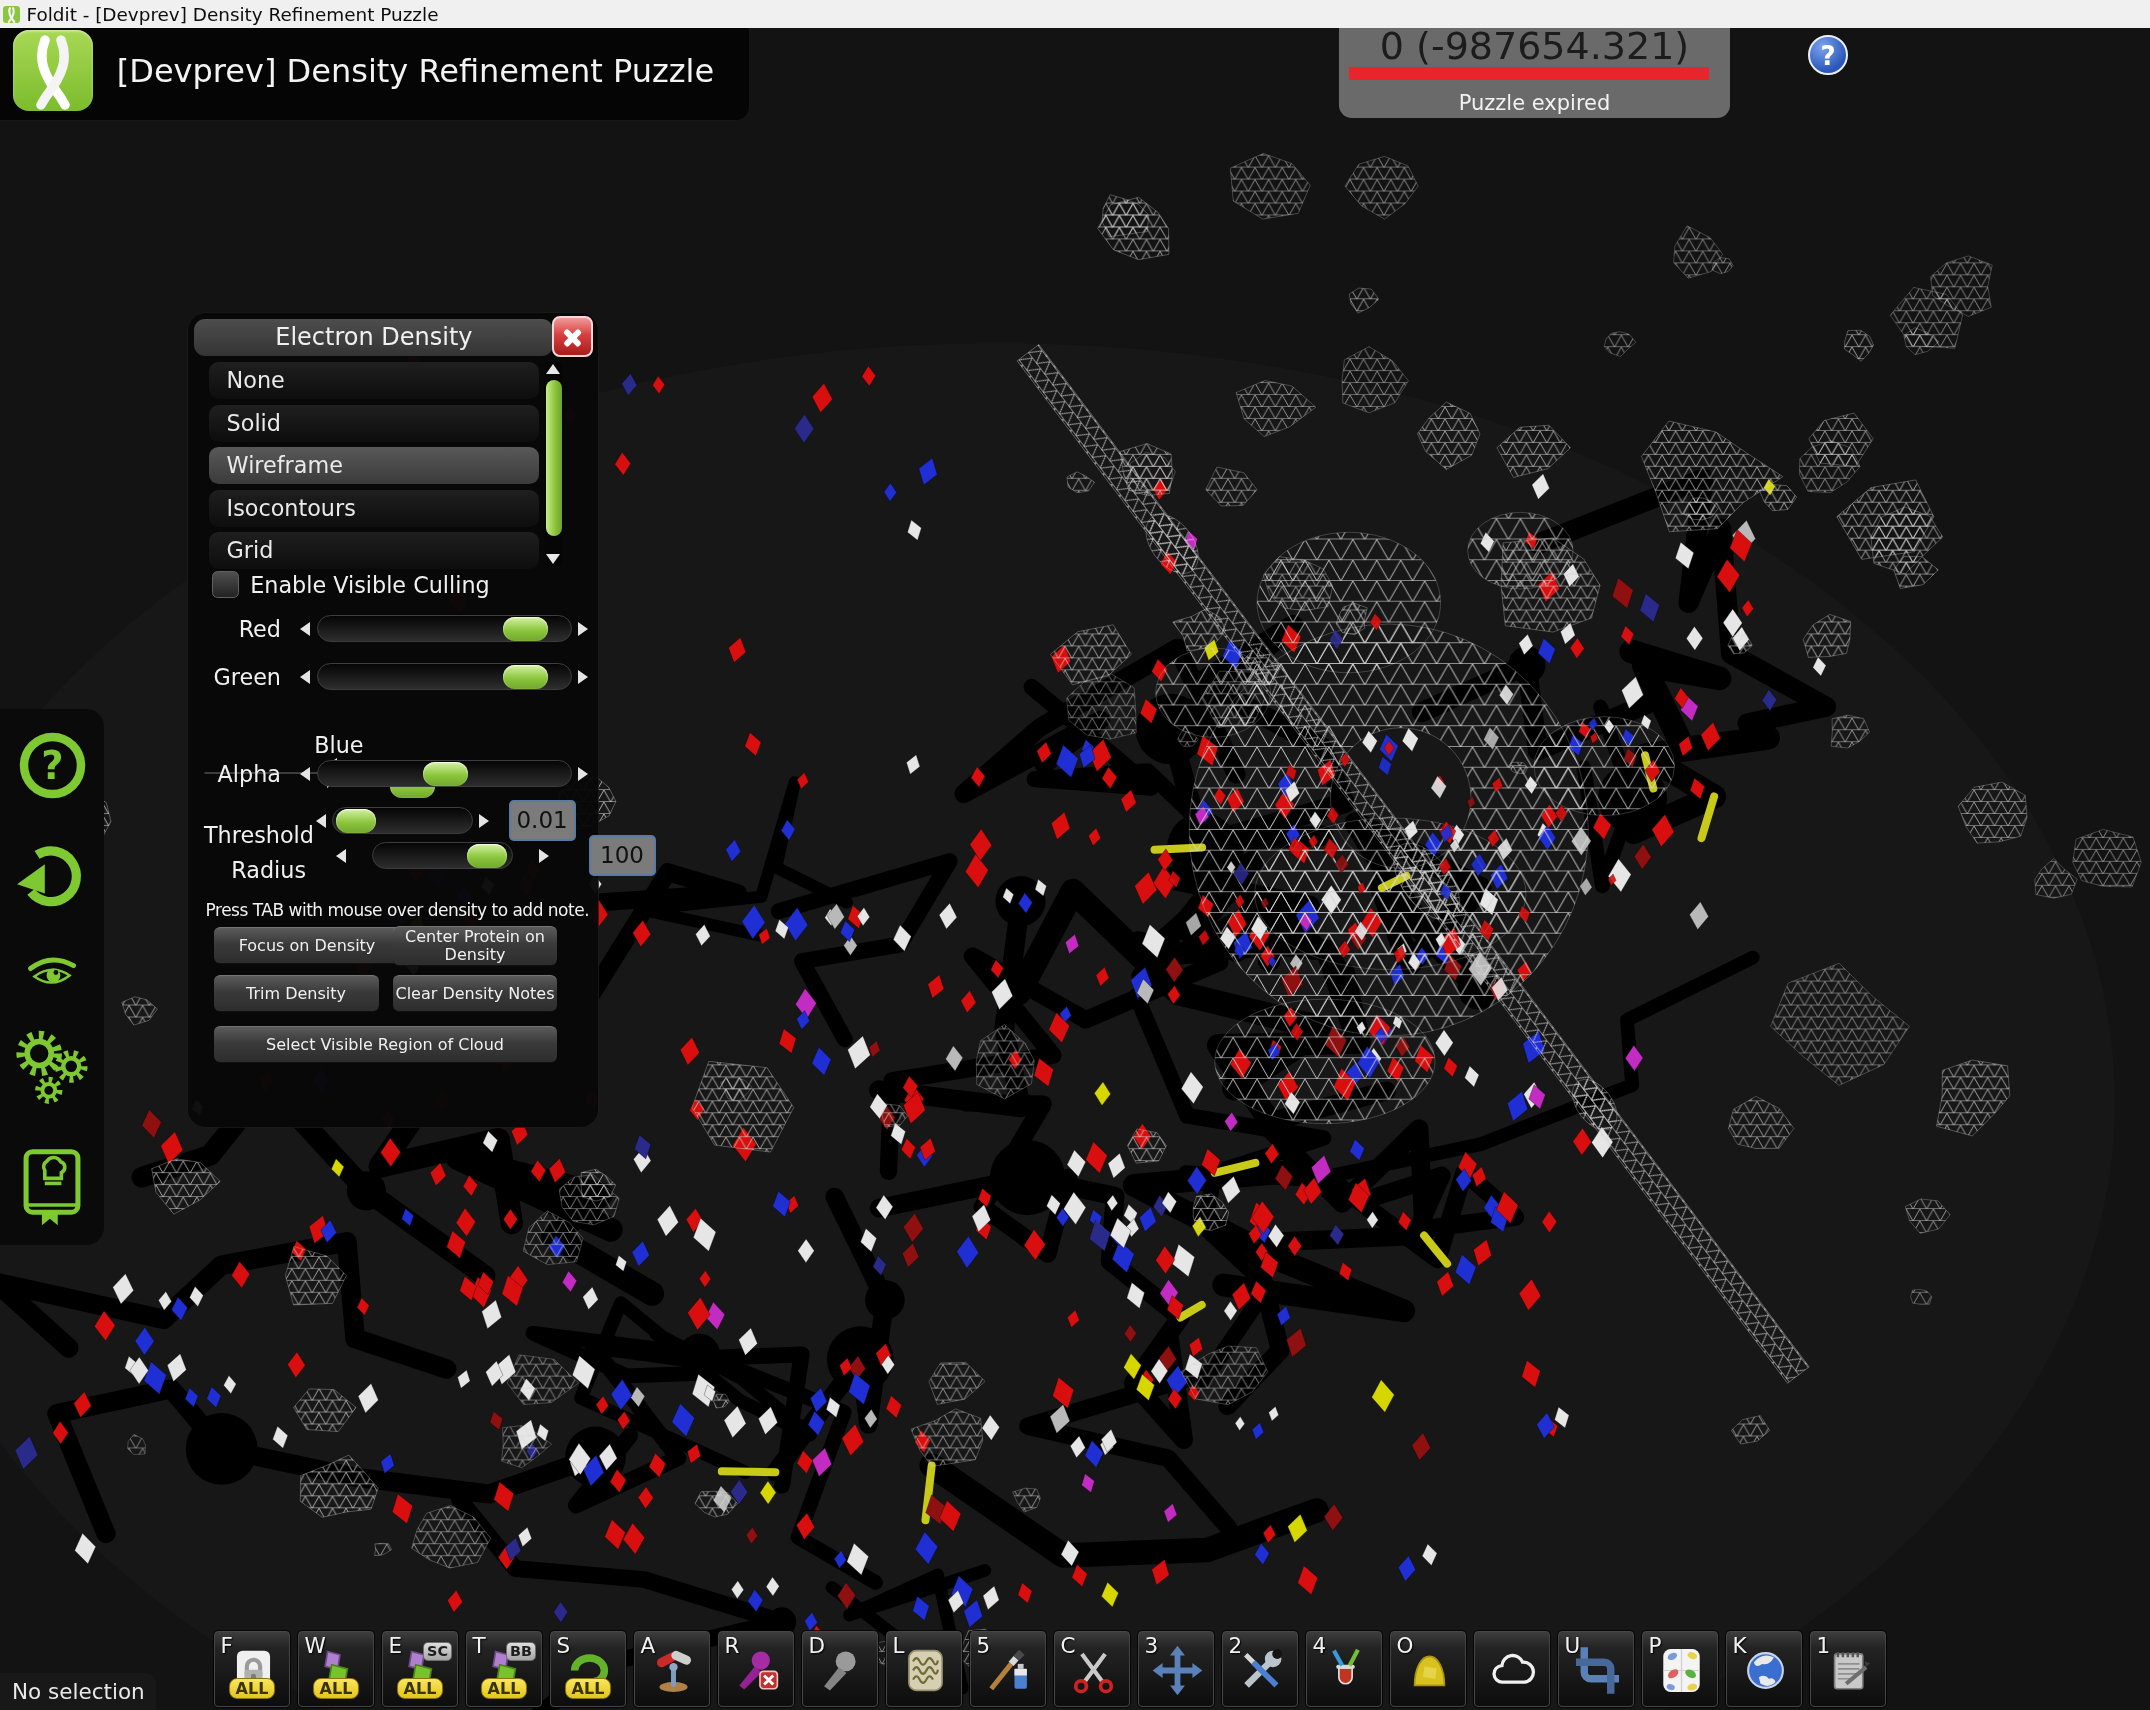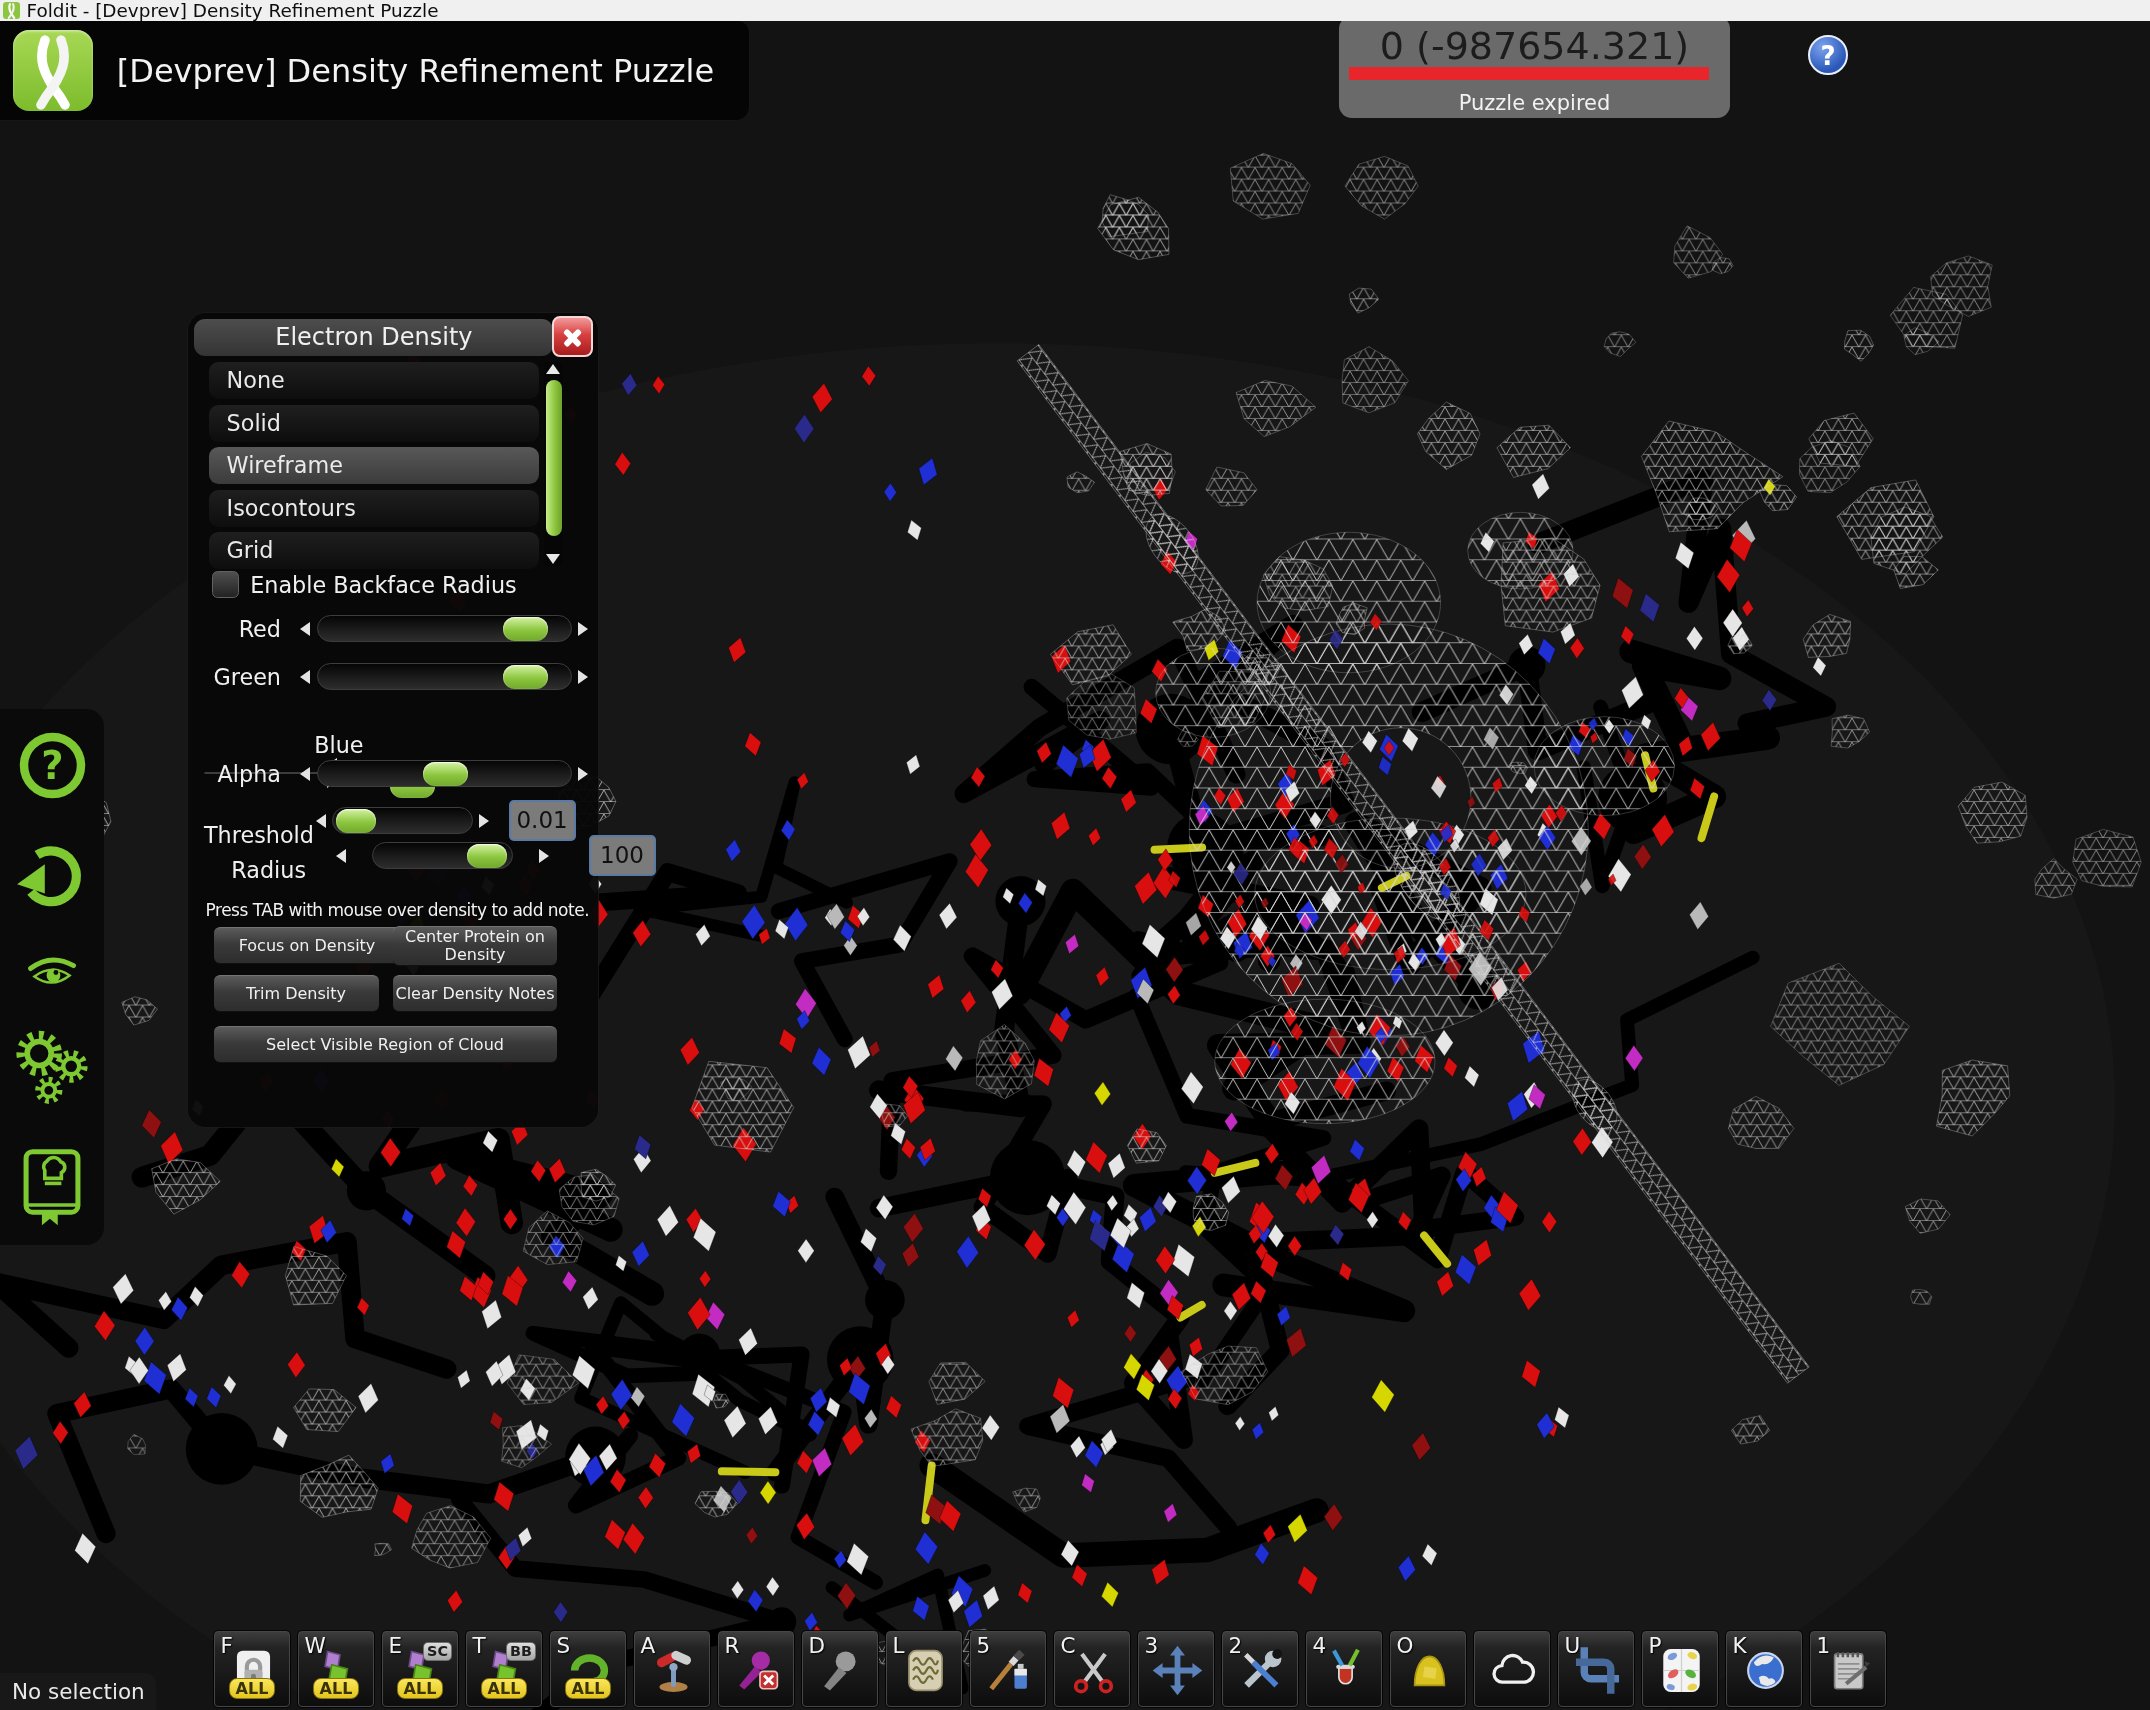--- a/index.html
+++ b/index.html
@@ -1,19 +1,19 @@
 <!DOCTYPE html>
 <html style="font-size:12.8px"><head>
 <meta charset="utf-8">
 <style>
   html,body{margin:0;padding:0;background:#000;}
   #app{position:relative;width:2151px;height:1711px;background:#131313;overflow:hidden;
        font-family:"DejaVu Sans","Liberation Sans",sans-serif;}
   
-  .titlebar{position:absolute;top:0;left:0;right:0;height:21px;background:#f0f0f0;z-index:60;
+  .titlebar{position:absolute;top:0;left:0;right:0;height:28px;background:#f0f0f0;z-index:60;
             display:flex;align-items:center;gap:6.4px;padding-left:3.2px;}
   .titlebar svg{width:17px;height:17px;}
   .titlebar .wtitle{font-size:18.4px;color:#0d0d0d;line-height:19px;white-space:nowrap;}
   
   #scene{position:absolute;left:0;top:0;z-index:1;}
   
   .header{position:absolute;left:0;top:21px;width:749px;height:99px;background:#050505;
           border-radius:0 11.2px 12.8px 0;z-index:10;display:flex;align-items:center;
           box-shadow:0 0 0 0.8px #181818;}
   .logo{width:80px;height:81px;margin-left:12.8px;border-radius:16px;flex:0 0 auto;
@@ -906,21 +906,21 @@
         <div class="dlg-item">Isocontours</div>
         <div class="dlg-item">Grid</div>
       </div>
     <div class="dlg-scroll">
       <div class="scr-up"></div>
       <div class="scr-thumb"></div>
       <div class="scr-dn"></div>
     </div>
     <div class="dlg-check">
       <div class="checkbox"></div>
-      <span>Enable Backface Radius</span>
+      <span>Enable Visible Culling</span>
     </div>
     <div id="sliders">
         <div class="sl-row" style="top: 301px;">
           <div class="sl-lbl c">Red</div>
           <div class="arr l"></div>
           <div class="track c">
             <div class="thumb c" style="left: 185px;"></div>
           </div>
           <div class="arr r"></div>
         </div>

